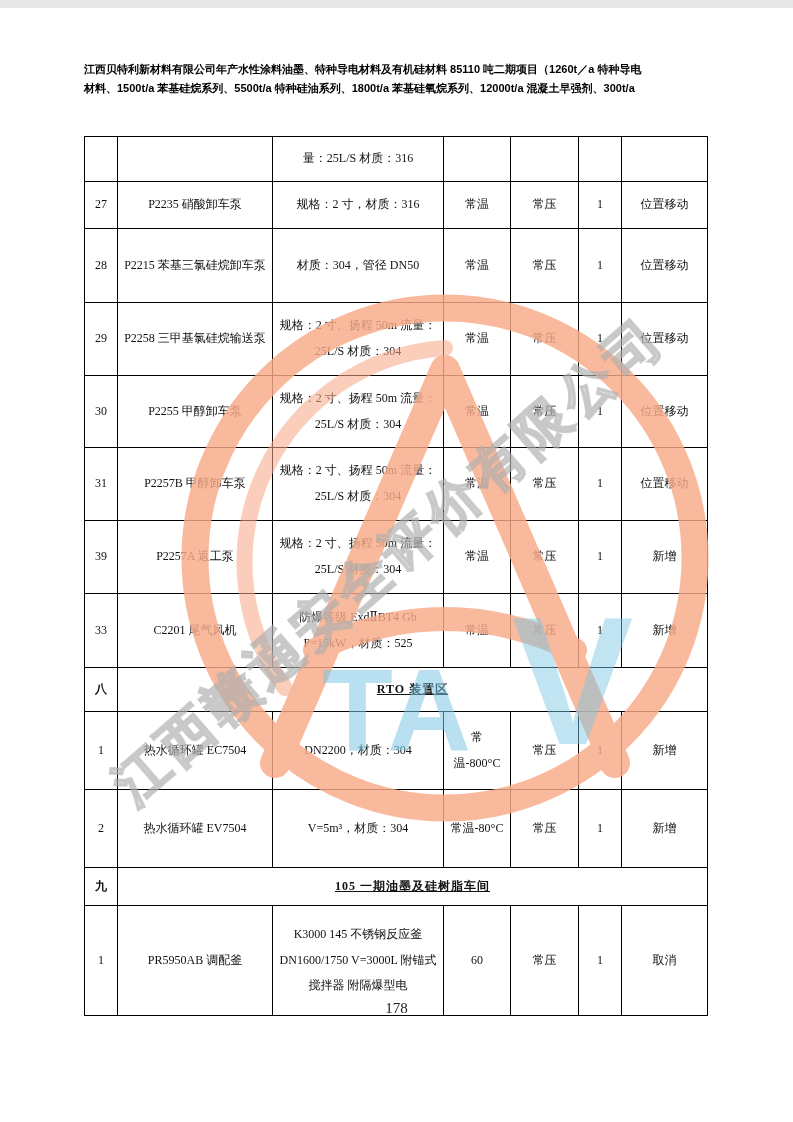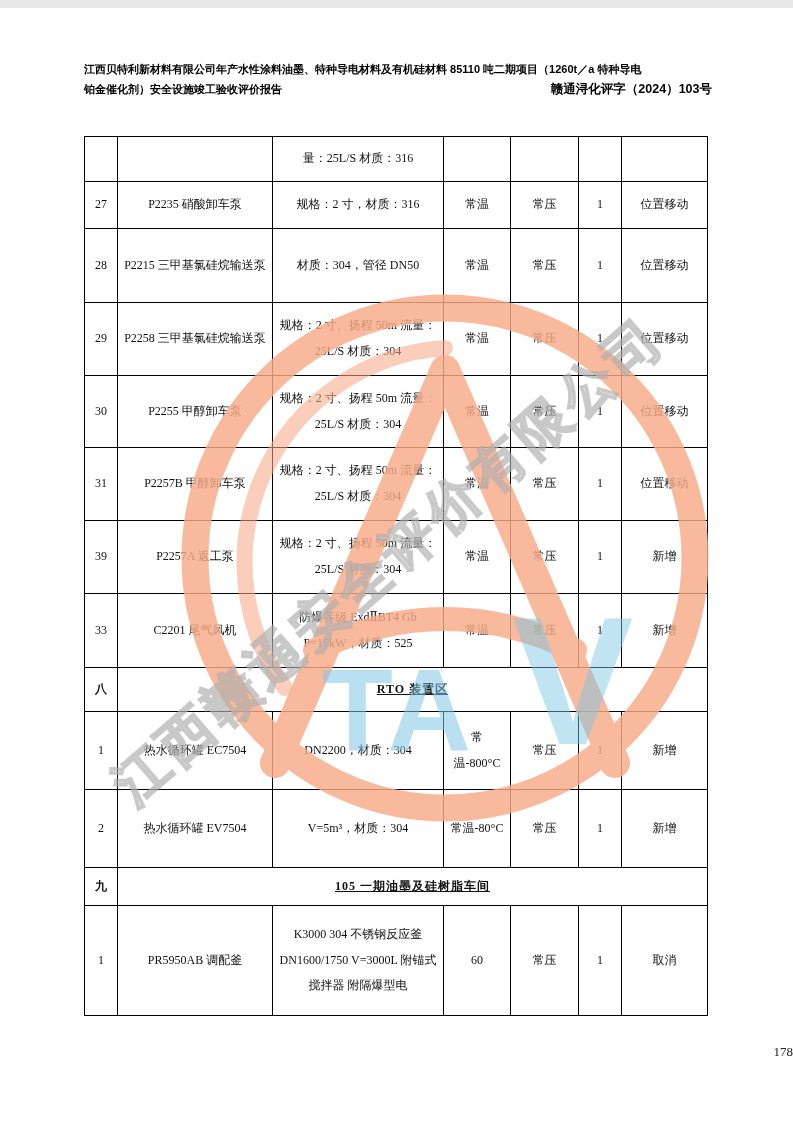--- a/index.html
+++ b/index.html
@@ -25,22 +25,22 @@
   }
   table.equip td{
     border:1px solid #000;text-align:center;vertical-align:middle;
     font-size:12px;line-height:2.15;padding:2px 5px;
     word-wrap:break-word;overflow:hidden;color:#111;
   }
   td.section-label{font-weight:bold;font-size:13px;}
   td.section-title{font-weight:bold;font-size:13px;letter-spacing:1px;text-decoration:underline;}
   
   .page-number{
-    position:absolute;left:0;top:1036px;width:100%;text-align:right;
-    font-size:13px;color:#222;
+    position:absolute;left:0;top:992px;width:100%;text-align:center;
+    font-size:15px;color:#222;
   }
   
   .wm{pointer-events:none;}
   .wm-company{
     position:absolute;left:98px;top:758px;z-index:3;
     transform:rotate(-41deg);transform-origin:0 0;
     font-family:"Liberation Sans","DejaVu Sans",sans-serif;
     font-size:54px;font-weight:bold;letter-spacing:5px;white-space:nowrap;
     color:rgba(200,200,200,0.18);
     -webkit-text-stroke:2px rgba(172,172,172,0.62);
@@ -59,24 +59,21 @@
     color:rgba(126,198,227,0.48);
   }
 </style>
 </head>
 <body>
 
 <div class="page">
 
   <div class="report-header">
     <div class="header-line">江西贝特利新材料有限公司年产水性涂料油墨、特种导电材料及有机硅材料 85110 吨二期项目（1260t／a 特种导电</div>
-    <div class="header-line-last">
-      <span>铂金催化剂）安全设施竣工验收评价报告</span>
-      <span class="doc-number">赣通浔化评字（2024）103号</span>
-    </div>
+    <div class="header-line">材料、1500t/a 苯基硅烷系列、5500t/a 特种硅油系列、1800t/a 苯基硅氧烷系列、12000t/a 混凝土早强剂、300t/a</div>
   </div>
 
   <div class="wm wm-company">江西赣通安全评价有限公司</div>
 
   <svg class="wm wm-stamp" width="560" height="600" viewBox="0 0 560 600">
     <circle cx="280" cy="300" r="250" fill="none" stroke="#f7aa88" stroke-width="27"></circle>
     <path d="M110,505 L280,112 L450,505" fill="none" stroke="#f7aa88" stroke-width="30" stroke-linejoin="round" stroke-linecap="round"></path>
     <path d="M150,392 Q280,330 410,392" fill="none" stroke="#f7aa88" stroke-width="24" stroke-linecap="round"></path>
     <path d="M120,430 A215,215 0 0 1 280,90" fill="none" stroke="#f7aa88" stroke-width="16" stroke-linecap="round" opacity="0.7"></path>
   </svg>
@@ -108,21 +105,21 @@
           <td>27</td>
           <td>P2235 硝酸卸车泵</td>
           <td>规格：2 寸，材质：316</td>
           <td>常温</td>
           <td>常压</td>
           <td>1</td>
           <td>位置移动</td>
         </tr>
         <tr style="height: 74px;">
           <td>28</td>
-          <td>P2215 三甲基氯硅烷输送泵</td>
+          <td>P2215 苯基三氯硅烷卸车泵</td>
           <td>材质：304，管径 DN50</td>
           <td>常温</td>
           <td>常压</td>
           <td>1</td>
           <td>位置移动</td>
         </tr>
         <tr style="height: 73px;">
           <td>29</td>
           <td>P2258 三甲基氯硅烷输送泵</td>
           <td>规格：2 寸、扬程 50m 流量：25L/S 材质：304</td>
@@ -189,21 +186,21 @@
           <td>1</td>
           <td>新增</td>
         </tr>
         <tr style="height: 38px;">
           <td class="section-label">九</td>
           <td class="section-title" colspan="6">105 一期油墨及硅树脂车间</td>
         </tr>
         <tr style="height: 110px;">
           <td>1</td>
           <td>PR5950AB 调配釜</td>
-          <td>K3000 304 不锈钢反应釜 DN1600/1750 V=3000L 附锚式搅拌器 附隔爆型电</td>
+          <td>K3000 145 不锈钢反应釜 DN1600/1750 V=3000L 附锚式搅拌器 附隔爆型电</td>
           <td>60</td>
           <td>常压</td>
           <td>1</td>
           <td>取消</td>
         </tr>
       </tbody>
   </table>
 
   <div class="page-number">178</div>
 

